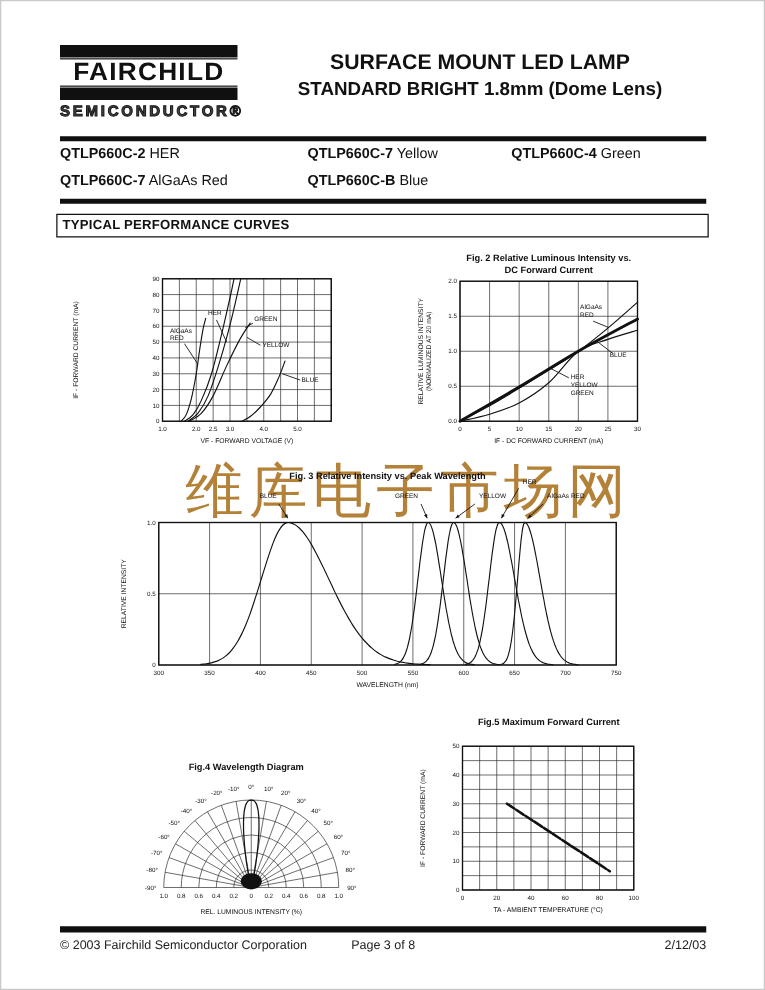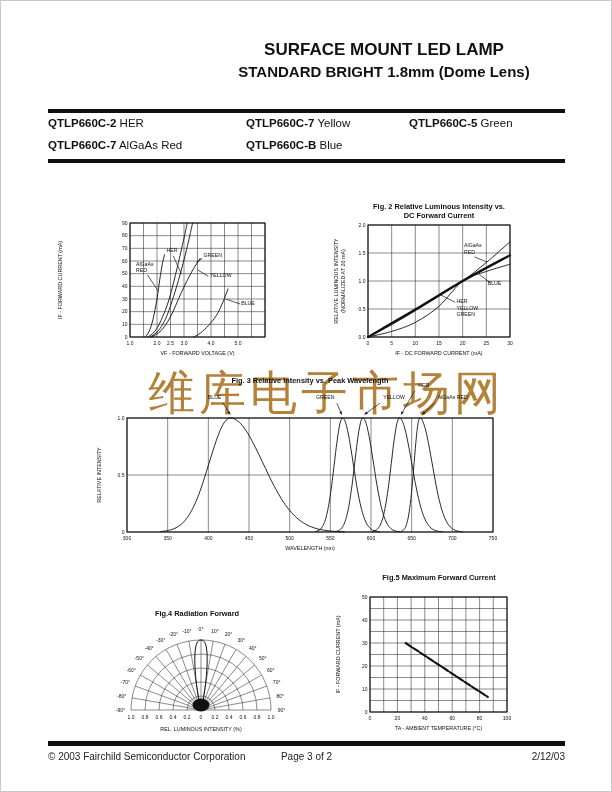--- a/index.html
+++ b/index.html
@@ -36,40 +36,47 @@
   .footer .fc{position:absolute;left:0;width:100%;text-align:center;}
   .footer .fr{position:absolute;right:0;}
 </style>
 </head>
 <body>
 
 <div class="page">
 
   <div class="watermark">维库电子市场网</div>
 
+  <div class="logo">
+    <div class="logo-bar"></div>
+    <div class="logo-name">FAIRCHILD</div>
+    <div class="logo-bar"></div>
+    <div class="logo-sub">SEMICONDUCTOR®</div>
+  </div>
   <div class="titleblock">
     <div class="title-main">SURFACE MOUNT LED LAMP</div>
     <div class="title-sub">STANDARD BRIGHT 1.8mm (Dome Lens)</div>
   </div>
 
   <div class="rule" style="top:109px;height:4px;"></div>
 
   <div class="part" style="left:48px;top:117px;"><b>QTLP660C-2</b> <span>HER</span></div>
   <div class="part" style="left:246px;top:117px;"><b>QTLP660C-7</b> <span>Yellow</span></div>
-  <div class="part" style="left:409px;top:117px;"><b>QTLP660C-5</b> <span>Green</span></div>
+  <div class="part" style="left:409px;top:117px;"><b>QTLP660C-4</b> <span>Green</span></div>
   <div class="part" style="left:48px;top:139px;"><b>QTLP660C-7</b> <span>AlGaAs Red</span></div>
   <div class="part" style="left:246px;top:139px;"><b>QTLP660C-B</b> <span>Blue</span></div>
 
   <div class="rule" style="top:159px;height:4px;"></div>
 
+  <div class="sectionbox">TYPICAL PERFORMANCE CURVES</div>
 
   <div class="figtitle" style="left:309px;top:202px;width:260px;">Fig. 2  Relative Luminous Intensity vs.</div>
   <div class="figtitle" style="left:309px;top:211px;width:260px;">DC Forward Current</div>
   <div class="figtitle" style="left:180px;top:376px;width:260px;">Fig. 3  Relative Intensity vs. Peak Wavelength</div>
-  <div class="figtitle" style="left:67px;top:609px;width:260px;">Fig.4  Radiation Forward</div>
+  <div class="figtitle" style="left:67px;top:609px;width:260px;">Fig.4  Wavelength Diagram</div>
   <div class="figtitle" style="left:309px;top:573px;width:260px;">Fig.5  Maximum Forward Current</div>
 
   <svg class="chart" style="left:46px;top:196px;" width="276" height="172" viewBox="0 0 276 172">
       <line x1="84" y1="27" x2="84" y2="141" class="grid"></line>
       <line x1="97.5" y1="27" x2="97.5" y2="141" class="grid"></line>
       <line x1="111" y1="27" x2="111" y2="141" class="grid"></line>
       <line x1="124.5" y1="27" x2="124.5" y2="141" class="grid"></line>
       <line x1="138" y1="27" x2="138" y2="141" class="grid"></line>
       <line x1="151.5" y1="27" x2="151.5" y2="141" class="grid"></line>
       <line x1="165" y1="27" x2="165" y2="141" class="grid"></line>
@@ -313,16 +320,16 @@
       <text x="39.5" y="8.8" class="tick" text-anchor="end">50</text>
       <text x="110.5" y="139.5" class="alabel" text-anchor="middle">TA - AMBIENT TEMPERATURE (°C)</text>
       <text x="12" y="64.5" class="alabel" text-anchor="middle" transform="rotate(-90 12 64.5)">IF - FORWARD CURRENT (mA)</text>
       <path d="M77.6,53.0C91.3,62.0 146.1,98.0 159.8,107.0" class="curve" stroke-width="2.1" stroke-dasharray="7 1.8"></path>
     </svg>
 
   <div class="rule" style="top:741px;height:4.5px;"></div>
 
   <div class="footer">
     <span class="fl">© 2003 Fairchild Semiconductor Corporation</span>
-    <span class="fc">Page 3 of 2</span>
+    <span class="fc">Page 3 of 8</span>
     <span class="fr">2/12/03</span>
   </div>
 </div>
 
 </body></html>

